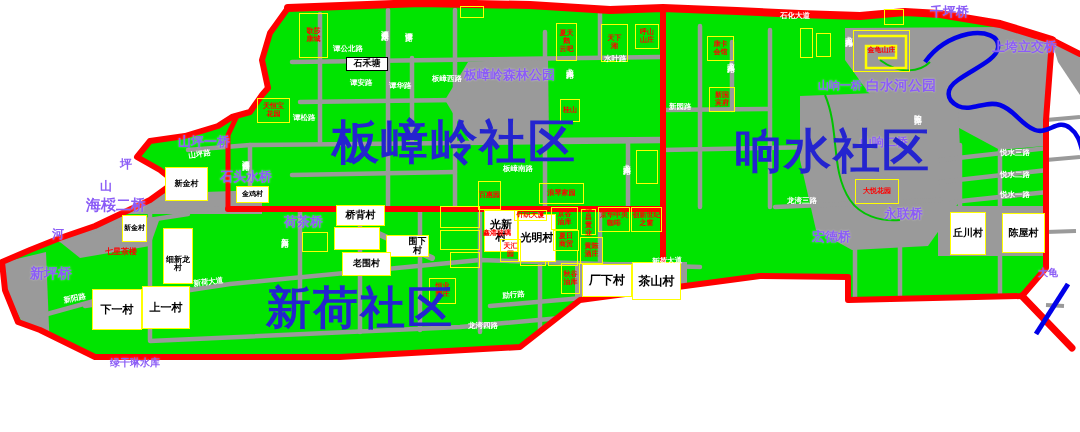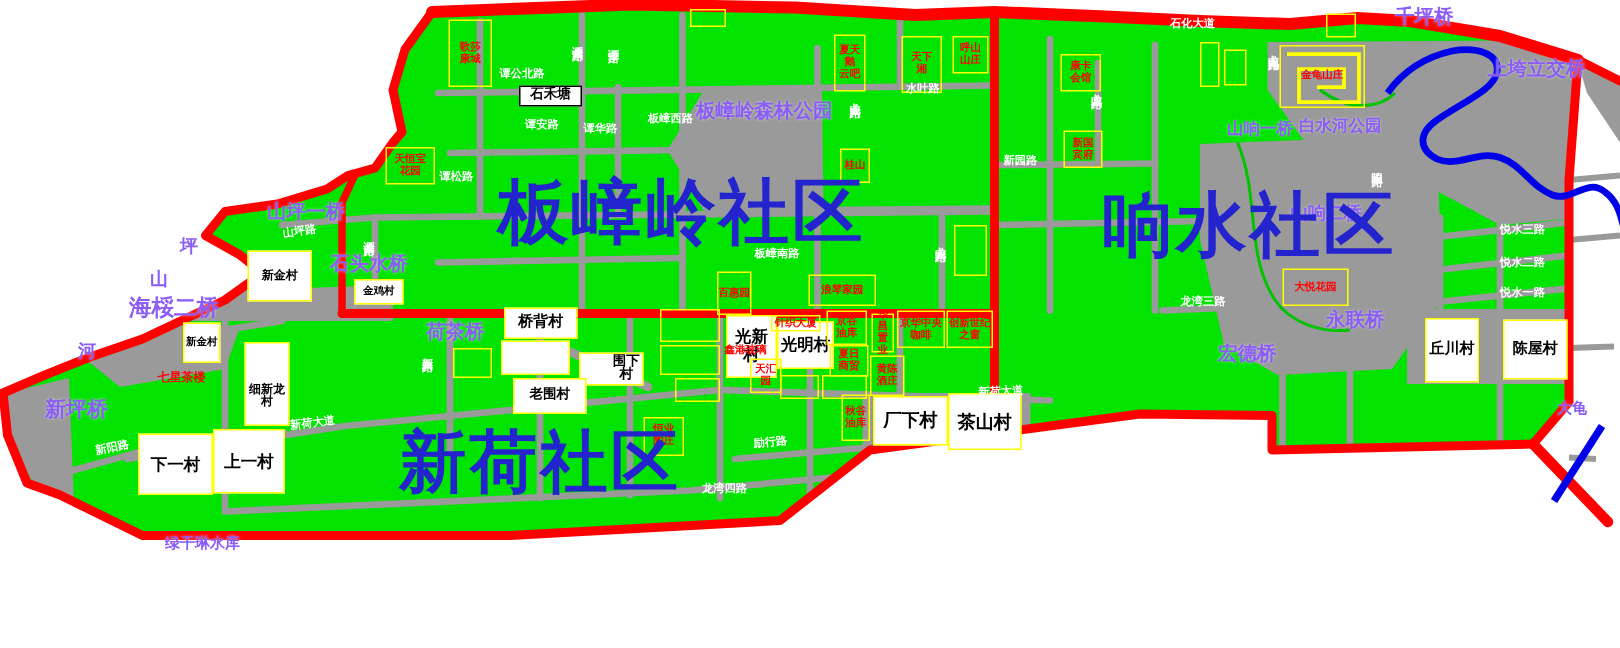--- a/index.html
+++ b/index.html
@@ -163,21 +163,21 @@
       </div>
       <div class="vbox" style="left: 386px; top: 235px; width: 43px; height: 22px; border-color: rgb(255, 255, 0); padding-left: 20px;">
         <span class="vlbl" style="font-size: 9px;">围下村</span>
       </div>
       <div class="vbox" style="left: 342px; top: 252px; width: 49px; height: 24px; border-color: rgb(255, 255, 0);">
         <span class="vlbl" style="font-size: 9px;">老围村</span>
       </div>
       <div class="vbox" style="left: 484px; top: 210px; width: 34px; height: 42px; border-color: rgb(255, 255, 0);">
         <span class="vlbl" style="font-size: 11px;">光新村</span>
       </div>
-      <div class="vbox" style="left: 518px; top: 214px; width: 38px; height: 32px; border-color: rgb(255, 255, 0);">
+      <div class="vbox" style="left: 518px; top: 214px; width: 38px; height: 48px; border-color: rgb(255, 255, 0);">
         <span class="vlbl" style="font-size: 11px;">光明村</span>
       </div>
       <div class="vbox" style="left: 582px; top: 264px; width: 50px; height: 33px; border-color: rgb(255, 255, 0);">
         <span class="vlbl" style="font-size: 12px;">厂下村</span>
       </div>
       <div class="vbox" style="left: 632px; top: 262px; width: 49px; height: 38px; border-color: rgb(255, 255, 0);">
         <span class="vlbl" style="font-size: 12px;">茶山村</span>
       </div>
       <div class="vbox" style="left: 950px; top: 212px; width: 36px; height: 43px; border-color: rgb(255, 255, 0);">
         <span class="vlbl" style="font-size: 10px;">丘川村</span>
@@ -258,21 +258,21 @@
       <div class="lbl blk" style="left: 220px; top: 170px; font-size: 13px;">石头水桥</div>
       <div class="lbl blk" style="left: 86px; top: 198px; font-size: 15px;">海桵二桥</div>
       <div class="lbl blk" style="left: 30px; top: 266px; font-size: 14px;">新坪桥</div>
       <div class="lbl blk" style="left: 284px; top: 215px; font-size: 13px;">荷茶桥</div>
       <div class="lbl blk" style="left: 52px; top: 228px; font-size: 12px;">河</div>
       <div class="lbl blk" style="left: 120px; top: 158px; font-size: 12px;">坪</div>
       <div class="lbl blk" style="left: 100px; top: 180px; font-size: 12px;">山</div>
       <div class="lbl blk" style="left: 930px; top: 5px; font-size: 13px;">千坪桥</div>
       <div class="lbl blk" style="left: 992px; top: 40px; font-size: 13px;">上垮立交桥</div>
       <div class="lbl blk" style="left: 818px; top: 80px; font-size: 11px;">山响一桥</div>
-      <div class="lbl blk" style="left: 866px; top: 78px; font-size: 11px; text-align: center;">白水河公园</div>
+      <div class="lbl blk" style="left: 866px; top: 78px; font-size: 14px; text-align: center;">白水河公园</div>
       <div class="lbl blk" style="left: 860px; top: 136px; font-size: 12px;">山响二桥</div>
       <div class="lbl blk" style="left: 884px; top: 207px; font-size: 13px;">永联桥</div>
       <div class="lbl blk" style="left: 812px; top: 230px; font-size: 13px;">宏德桥</div>
       <div class="lbl blk" style="left: 110px; top: 358px; font-size: 10px;">绿干琳水库</div>
       <div class="lbl blk" style="left: 1038px; top: 268px; font-size: 10px;">大龟</div>
       <div class="community" style="left: 332px; top: 88px; font-size: 47px;">板嶂岭社区</div>
       <div class="community" style="left: 735px; top: 97px; font-size: 47px;">响水社区</div>
       <div class="community" style="left: 266px; top: 255px; font-size: 45px;">新荷社区</div>
     </div>
 </div>

